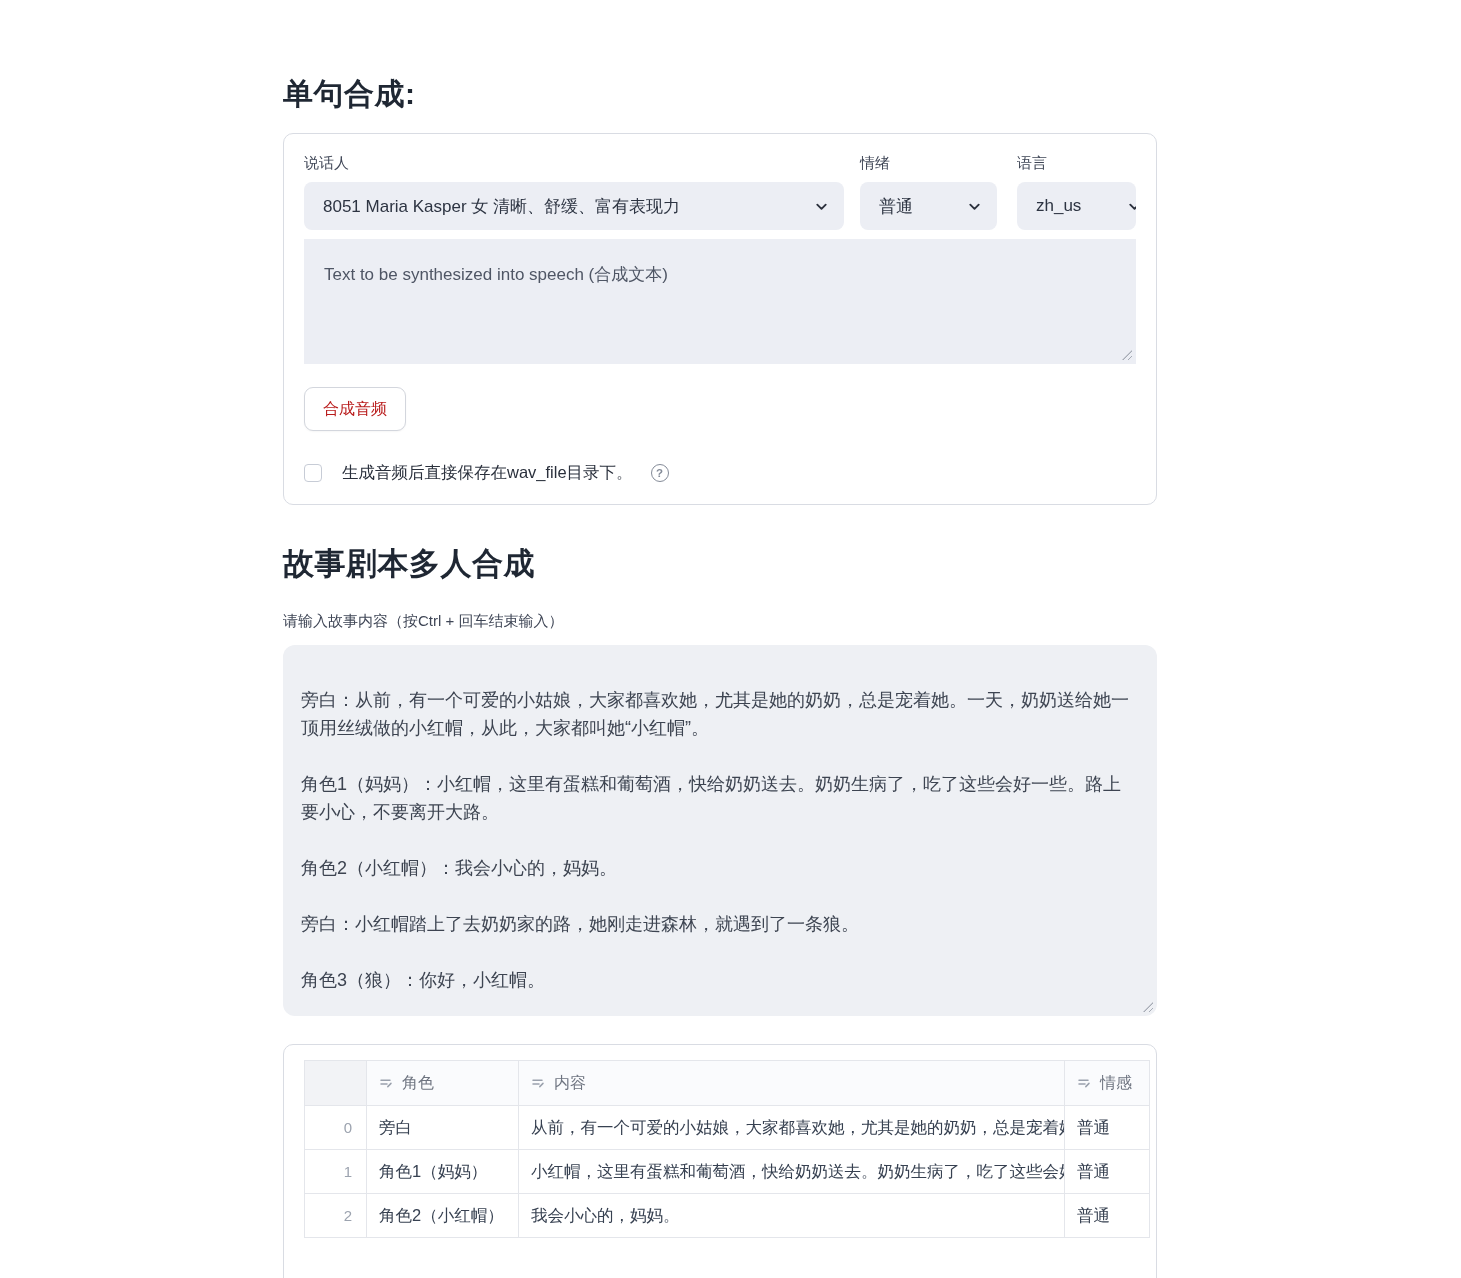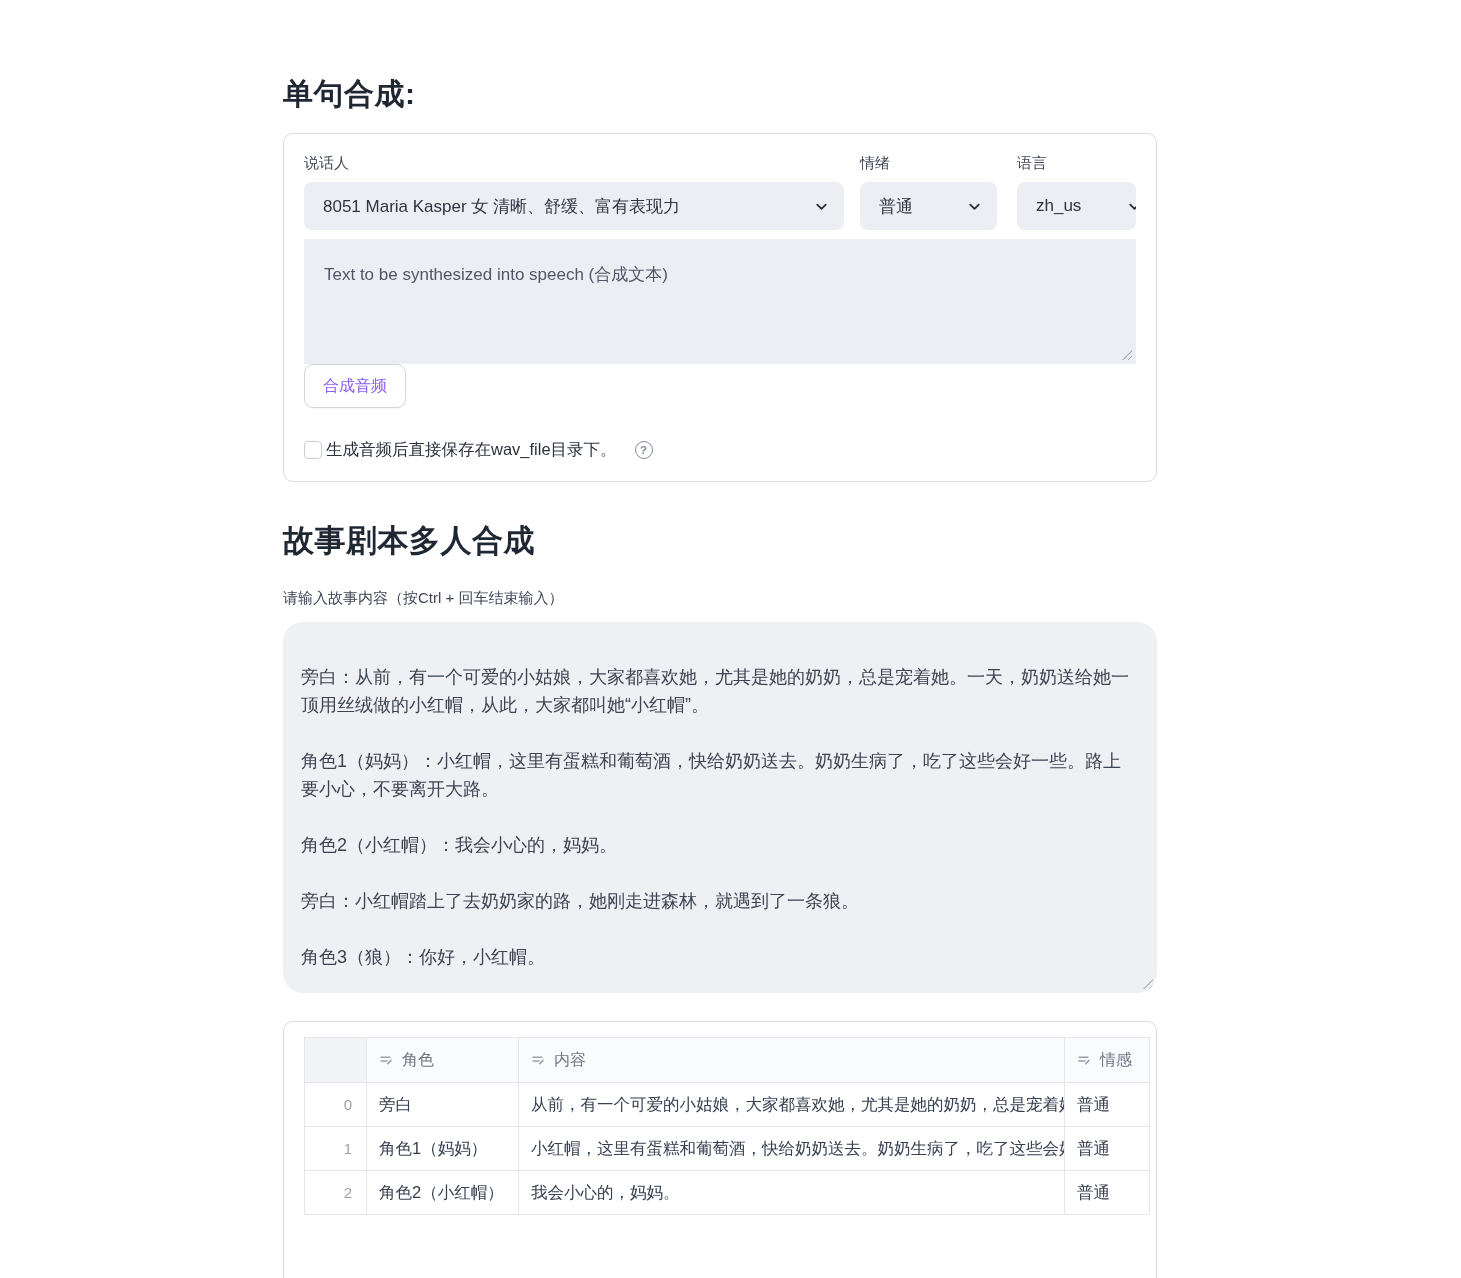--- a/index.html
+++ b/index.html
@@ -27,35 +27,35 @@
     font-size:17px; color:#2d3442; cursor:pointer; white-space:nowrap; overflow:hidden;gap:36px; }
   .chev { flex:0 0 auto; margin-left:10px; display:flex; }
 
   .tts-label { margin-top:29px; }
   .textarea-1 { position:relative; margin-top:9px; height:125px; background:#eceef4;
     border-radius:0; padding:24px 20px; font-size:17px; color:#4f5665; }
   .resize-h { position:absolute; right:4px; bottom:4px; width:10px; height:10px;
     background:repeating-linear-gradient(135deg, transparent 0 3px, #a6abb5 3px 4px);
     clip-path:polygon(100% 0,100% 100%,0 100%); cursor:nwse-resize; }
 
-  .synth-btn { height:44px; padding:0 18px; background:#fff;
-    border:1px solid #d3d6dd; border-radius:9px; font-size:16px; color:#8b5cf6;
+  .synth-btn { margin-top:23px; height:44px; padding:0 18px; background:#fff;
+    border:1px solid #d3d6dd; border-radius:9px; font-size:16px; color:#b91c1c;
     font-family:inherit; cursor:pointer; box-shadow:0 1px 2px rgba(0,0,0,.04); }
 
   .cb-row { margin-top:31px; display:flex; align-items:center; }
   .checkbox { width:18px; height:18px; border:1px solid #c7ccd6; border-radius:4px;
     background:#fff; flex:0 0 auto; cursor:pointer; }
-  .cb-label { margin-left:4px; font-size:16.5px; color:#2a303c; }
+  .cb-label { margin-left:20px; font-size:16.5px; color:#2a303c; }
   .help-icon { margin-left:18px; width:18px; height:18px; border:1.6px solid #848b98;
     border-radius:50%; color:#848b98; font-size:11.5px; font-weight:700;
     display:flex; align-items:center; justify-content:center; cursor:pointer; }
 
   .story-label { margin-top:27px; }
   .story-box { position:relative; margin-top:14px; height:371px; background:#eef0f4;
-    border-radius:20px; padding:41px 20px 16px 18px; overflow:hidden; }
+    border-radius:12px; padding:41px 20px 16px 18px; overflow:hidden; }
   .story-text { font-size:18px; line-height:28px; color:#3d4451; white-space:pre-wrap; }
 
   .card-table { margin-top:28px; height:320px; padding:15px 0 0 20px; overflow:hidden; }
   table.df { border-collapse:collapse; table-layout:fixed; width:845px; }
   .df th, .df td { border:1px solid #e4e6eb; overflow:hidden; white-space:nowrap; }
   .df th { height:45px; background:#fafbfd; font-weight:400; font-size:16px;
     color:#6e7480; text-align:left; padding:0 8px 0 12px; cursor:pointer; }
   .df th.c-idx { background:#f2f3f6; }
   .df td { height:44px; font-size:16.5px; color:#374151; padding:0 12px; cursor:text; }
   .df td.c-idx { text-align:right; color:#9ca3af; font-size:15px; padding-right:14px; }

